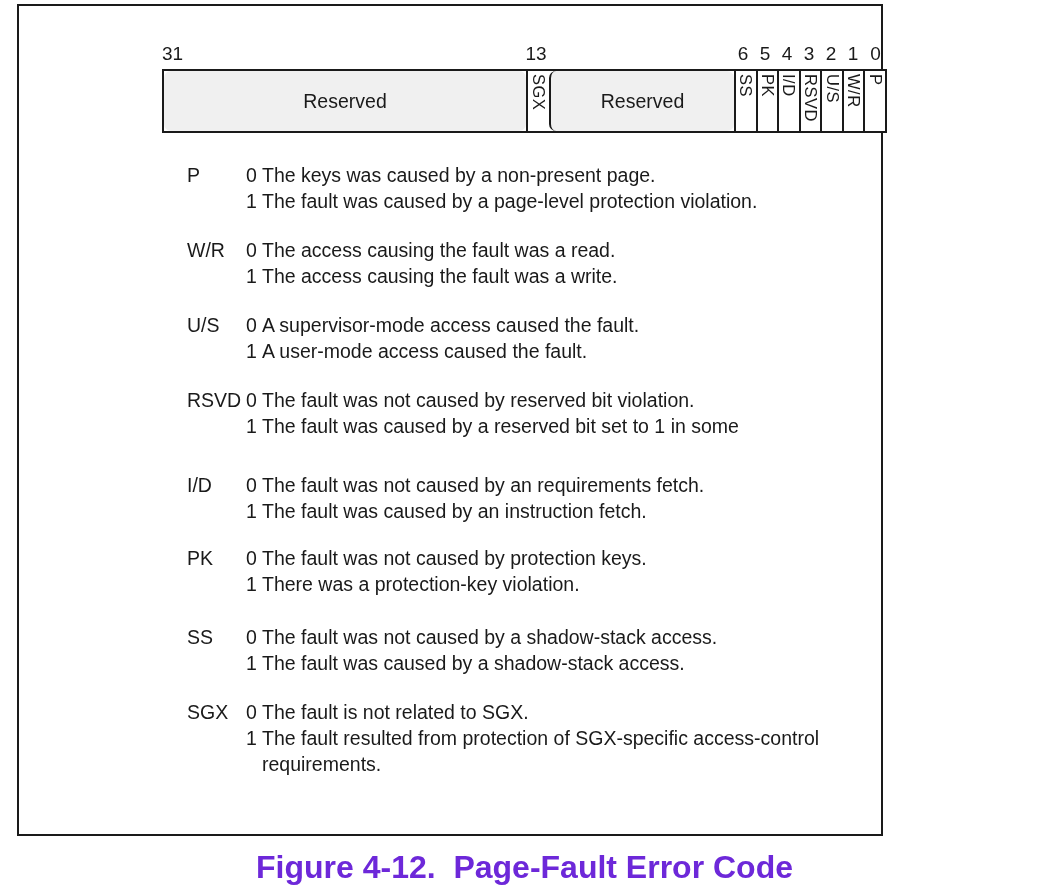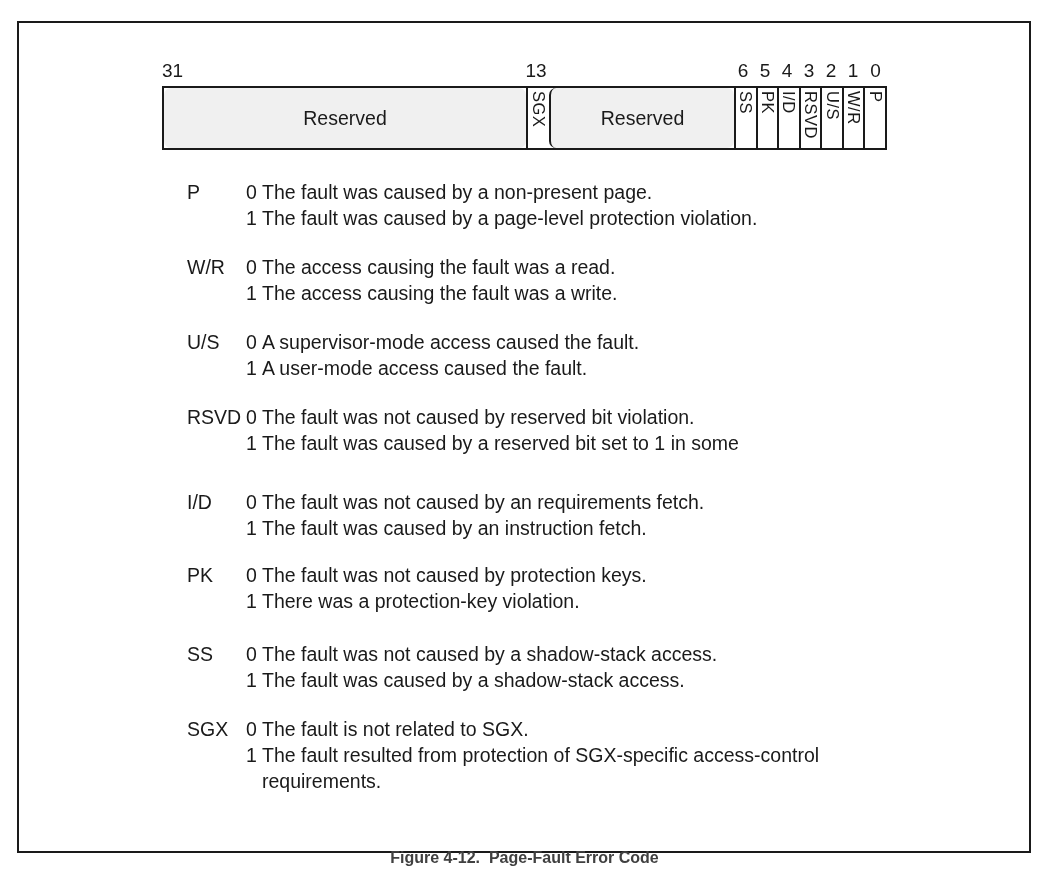--- a/index.html
+++ b/index.html
@@ -7,22 +7,22 @@
     width: 1049px; height: 888px;
     background: #ffffff;
     font-family: "Liberation Sans", sans-serif;
     color: #1a1a1a;
     position: relative;
     overflow: hidden;
   }
   
   .figure-frame {
     position: absolute;
-    left: 17px; top: 21px;
-    width: 1014px; height: 832px;
+    left: 17px; top: 4px;
+    width: 866px; height: 832px;
     border: 2px solid #1a1a1a;
     background: #ffffff;
   }
   
   .bit-num {
     position: absolute;
     top: 37px;
     font-size: 19px;
     line-height: 22px;
     color: #1a1a1a;
@@ -101,24 +101,24 @@
   .e-id   { top: 466px; }
   .e-pk   { top: 539px; }
   .e-ss   { top: 618px; }
   .e-sgx  { top: 693px; }
   
   .caption {
     position: absolute;
     left: 0; top: 849px;
     width: 1049px;
     text-align: center;
-    font-size: 16px;
+    font-size: 32px;
     font-weight: bold;
     white-space: pre;
-    color: #404040;
+    color: #6d28d9;
   }
 </style>
 </head>
 <body>
 
 <div class="figure-frame">
 
   <span class="bit-num bn-31">31</span>
   <span class="bit-num bn-15">13</span>
   <span class="bit-num bn-6">6</span>
@@ -160,21 +160,21 @@
     <div class="cell vert c-bit">
       <span>P</span>
     </div>
   </div>
 
   <div class="legend-entry e-p">
     <div class="fname">P</div>
     <div class="rows">
       <div class="lrow">
         <span class="val">0</span>
-        <span class="desc">The fault was caused by a non-present page.</span>
+        <span class="desc">The keys was caused by a non-present page.</span>
       </div>
       <div class="lrow">
         <span class="val">1</span>
         <span class="desc">The fault was caused by a page-level protection violation.</span>
       </div>
     </div>
   </div>
 
   <div class="legend-entry e-wr">
     <div class="fname">W/R</div>

